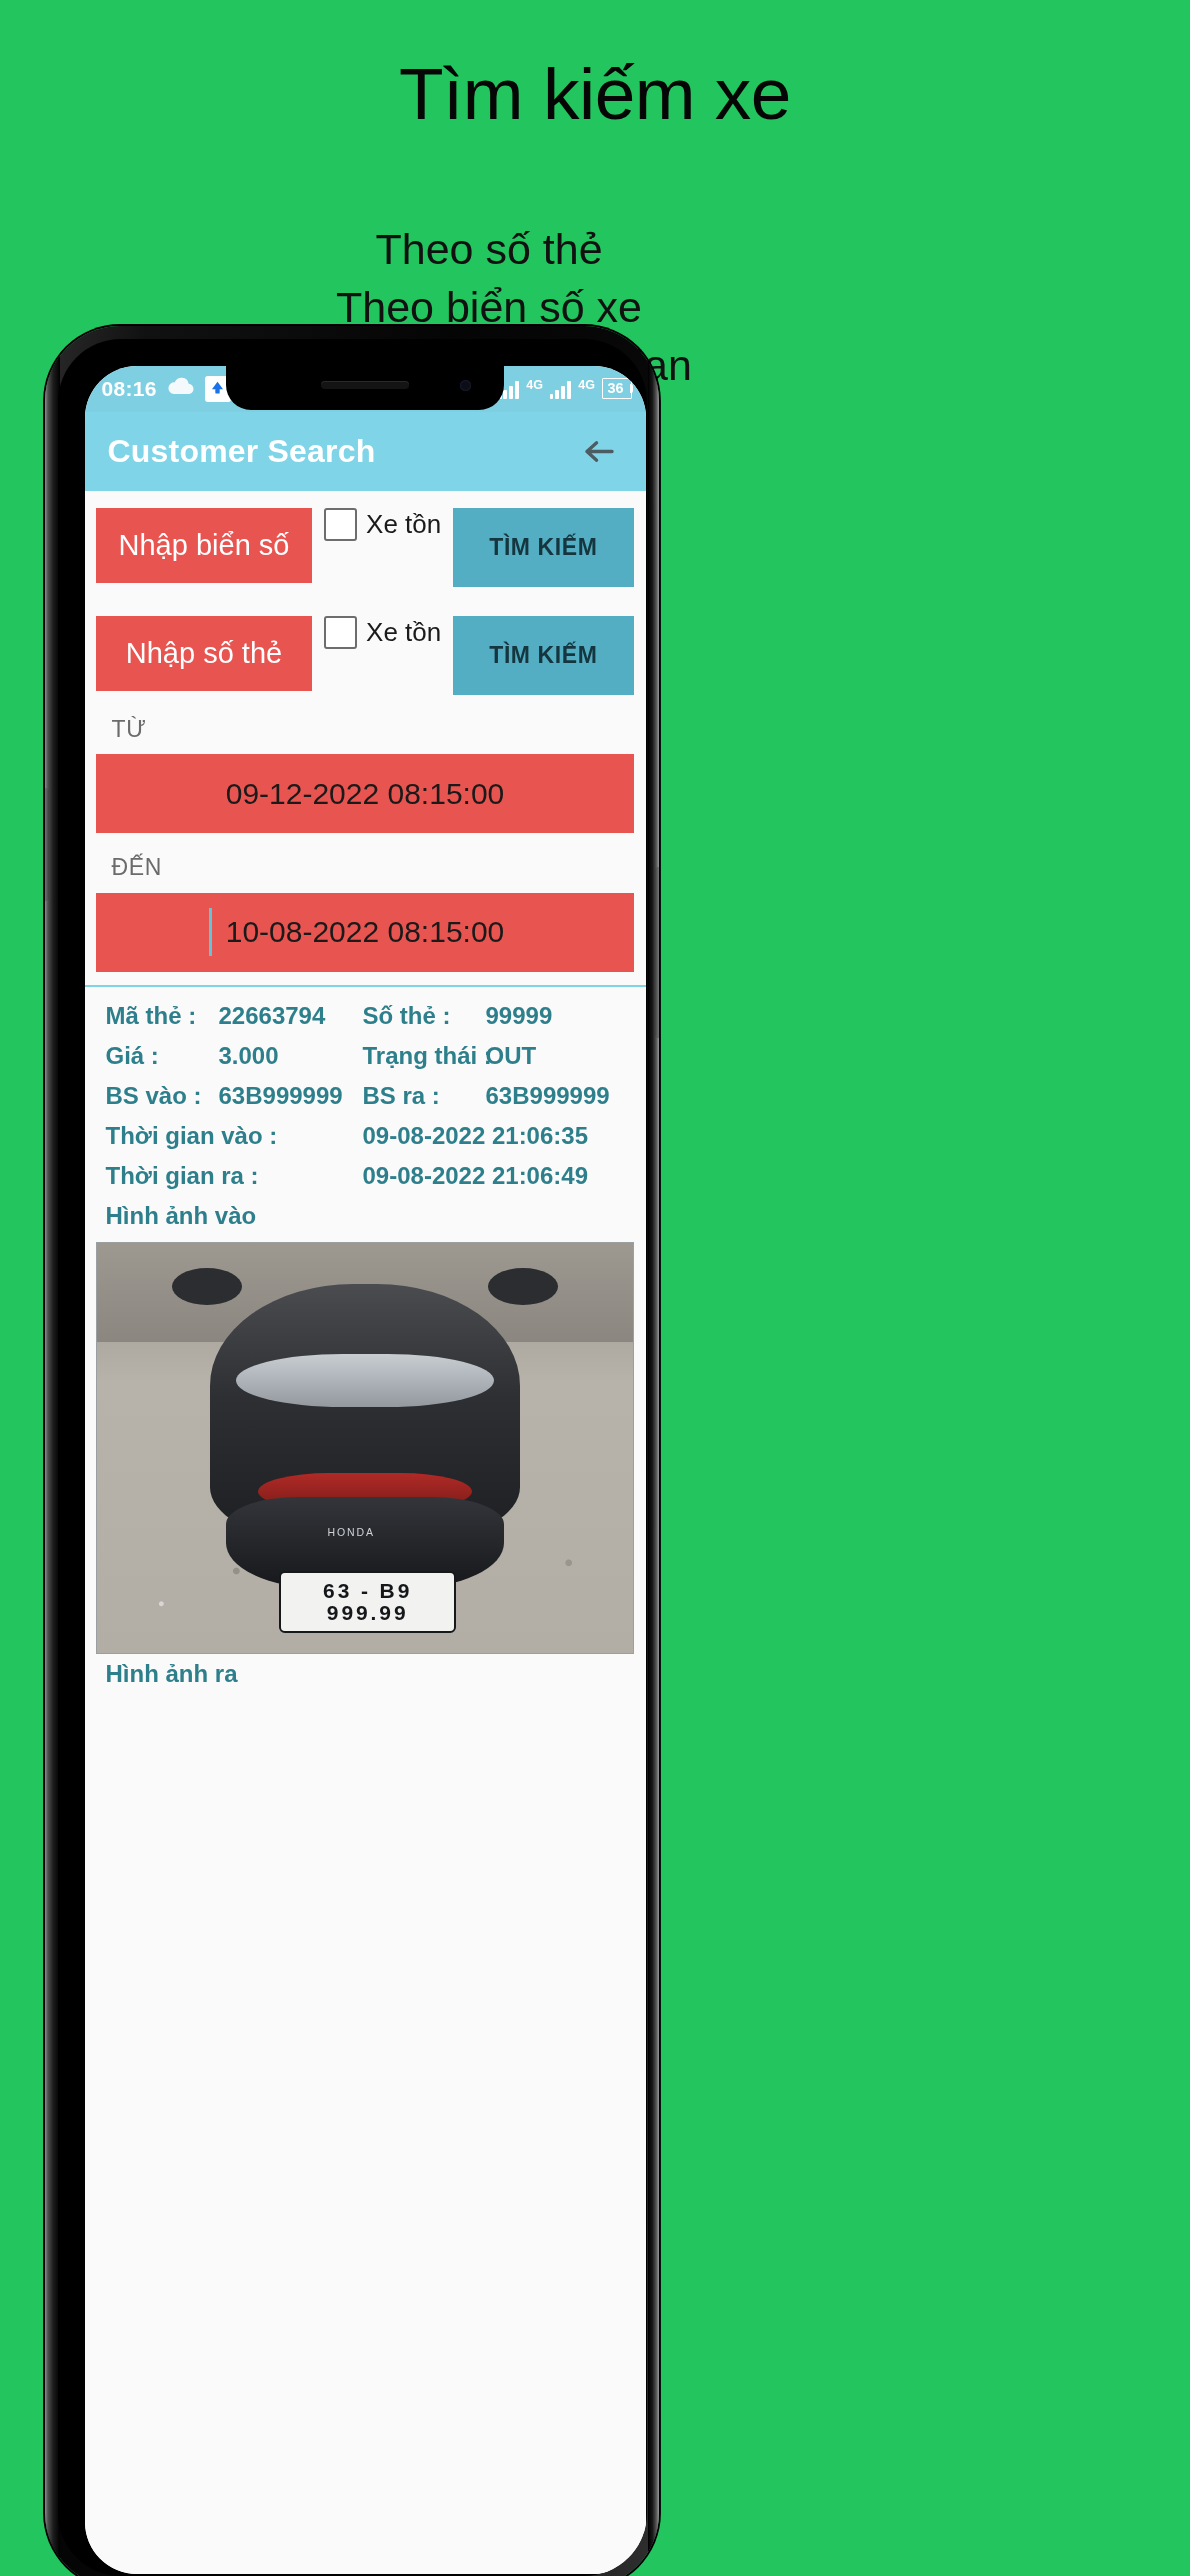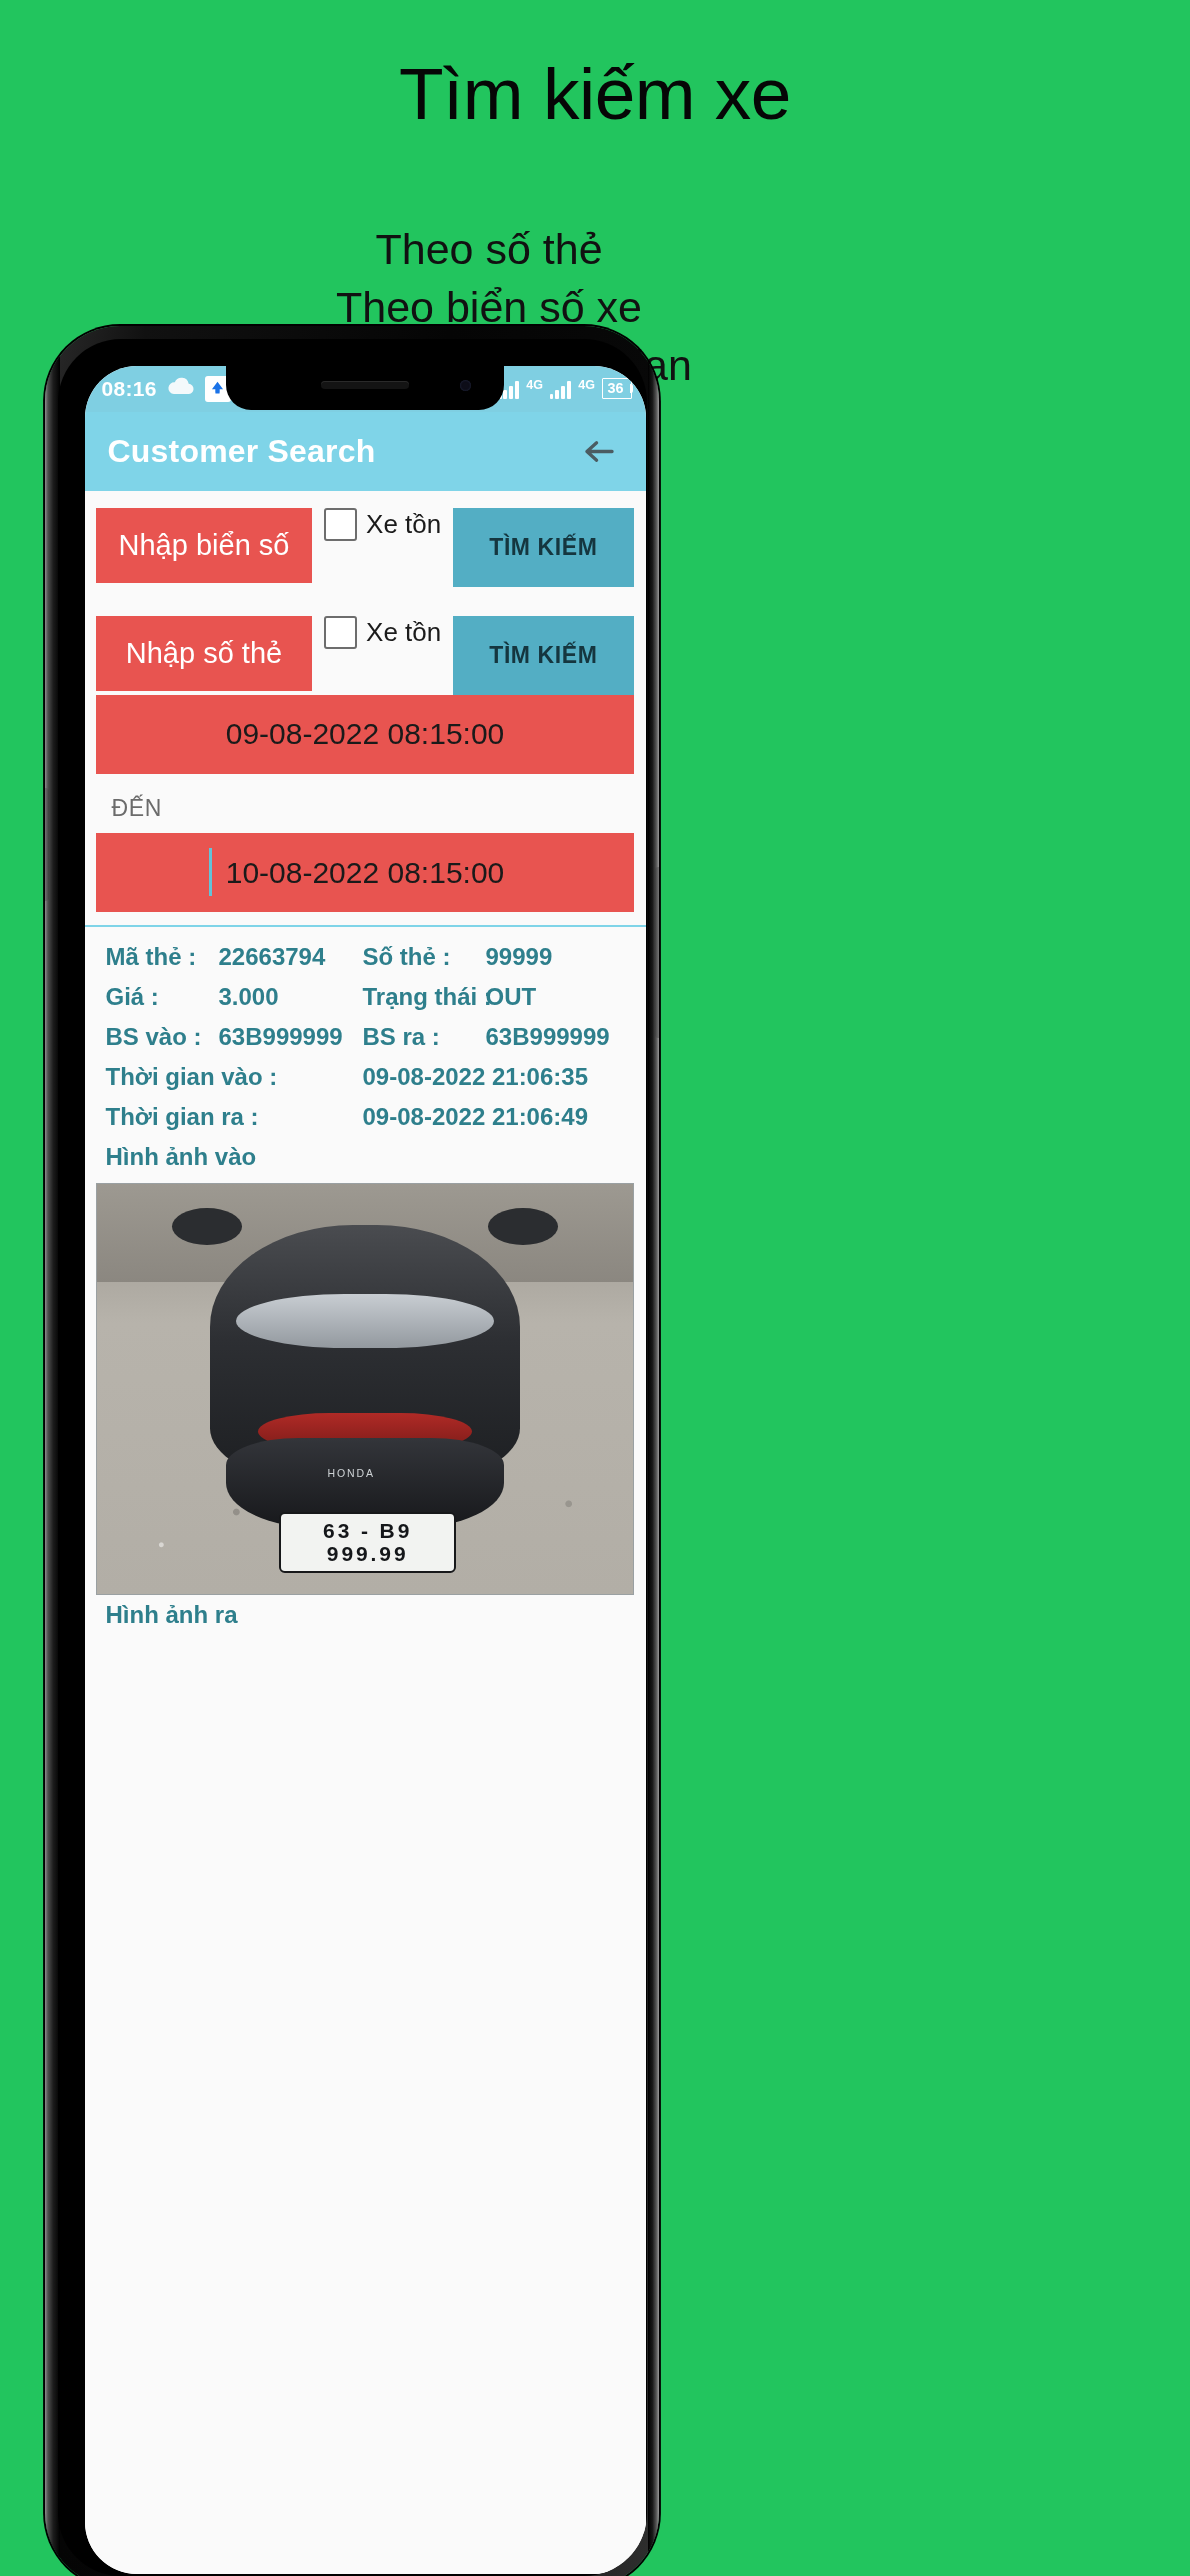--- a/index.html
+++ b/index.html
@@ -407,21 +407,22 @@
 
           <div class="search-row" style="margin-top:29px;">
             <button class="red-btn">Nhập số thẻ</button>
             <label class="chk-wrap">
               <span class="chkbox"></span>
               <span class="chk-label">Xe tồn</span>
             </label>
             <button class="teal-btn">TÌM KIẾM</button>
           </div>
 
-          <div class="date-field">09-08-2022 08:15:00</div>
+          <div class="field-label">TỪ</div>
+          <div class="date-field">09-12-2022 08:15:00</div>
 
           <div class="field-label">ĐẾN</div>
           <div class="date-field">
             <span class="caret"></span>
             <span>10-08-2022 08:15:00</span>
           </div>
 
           <div class="results">
             <div class="res-grid">
               <span class="k">Mã thẻ :</span>

